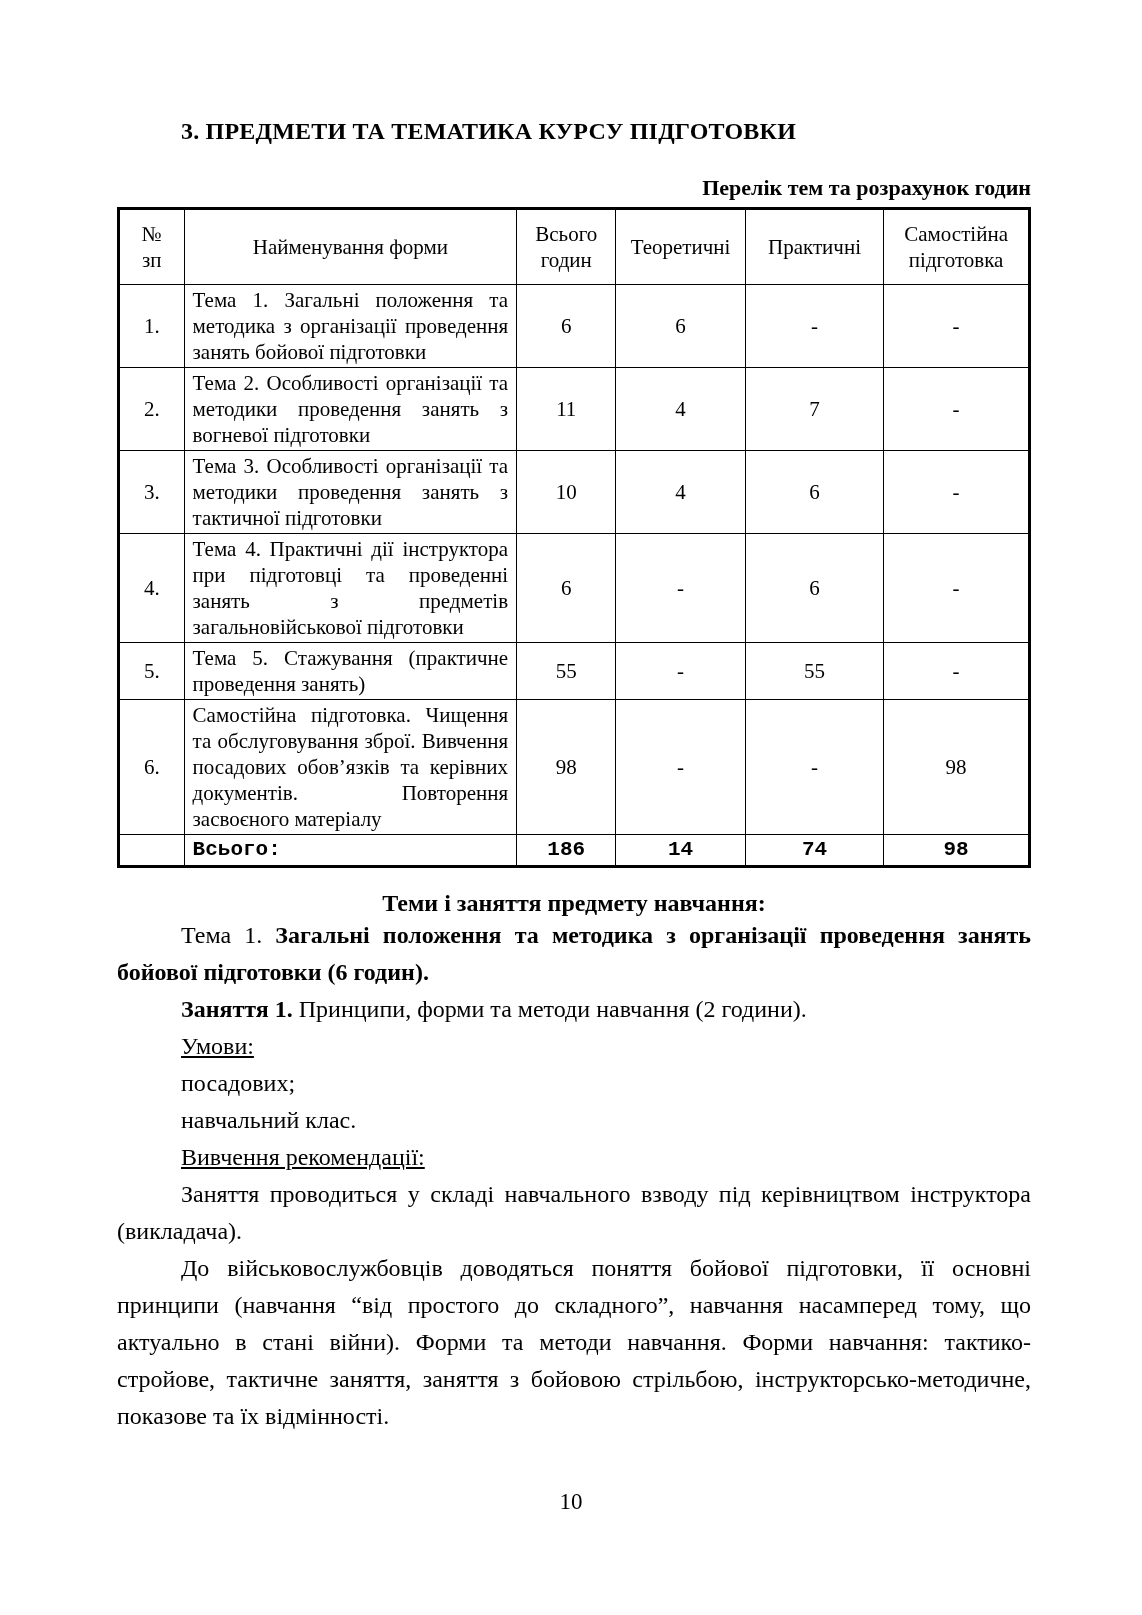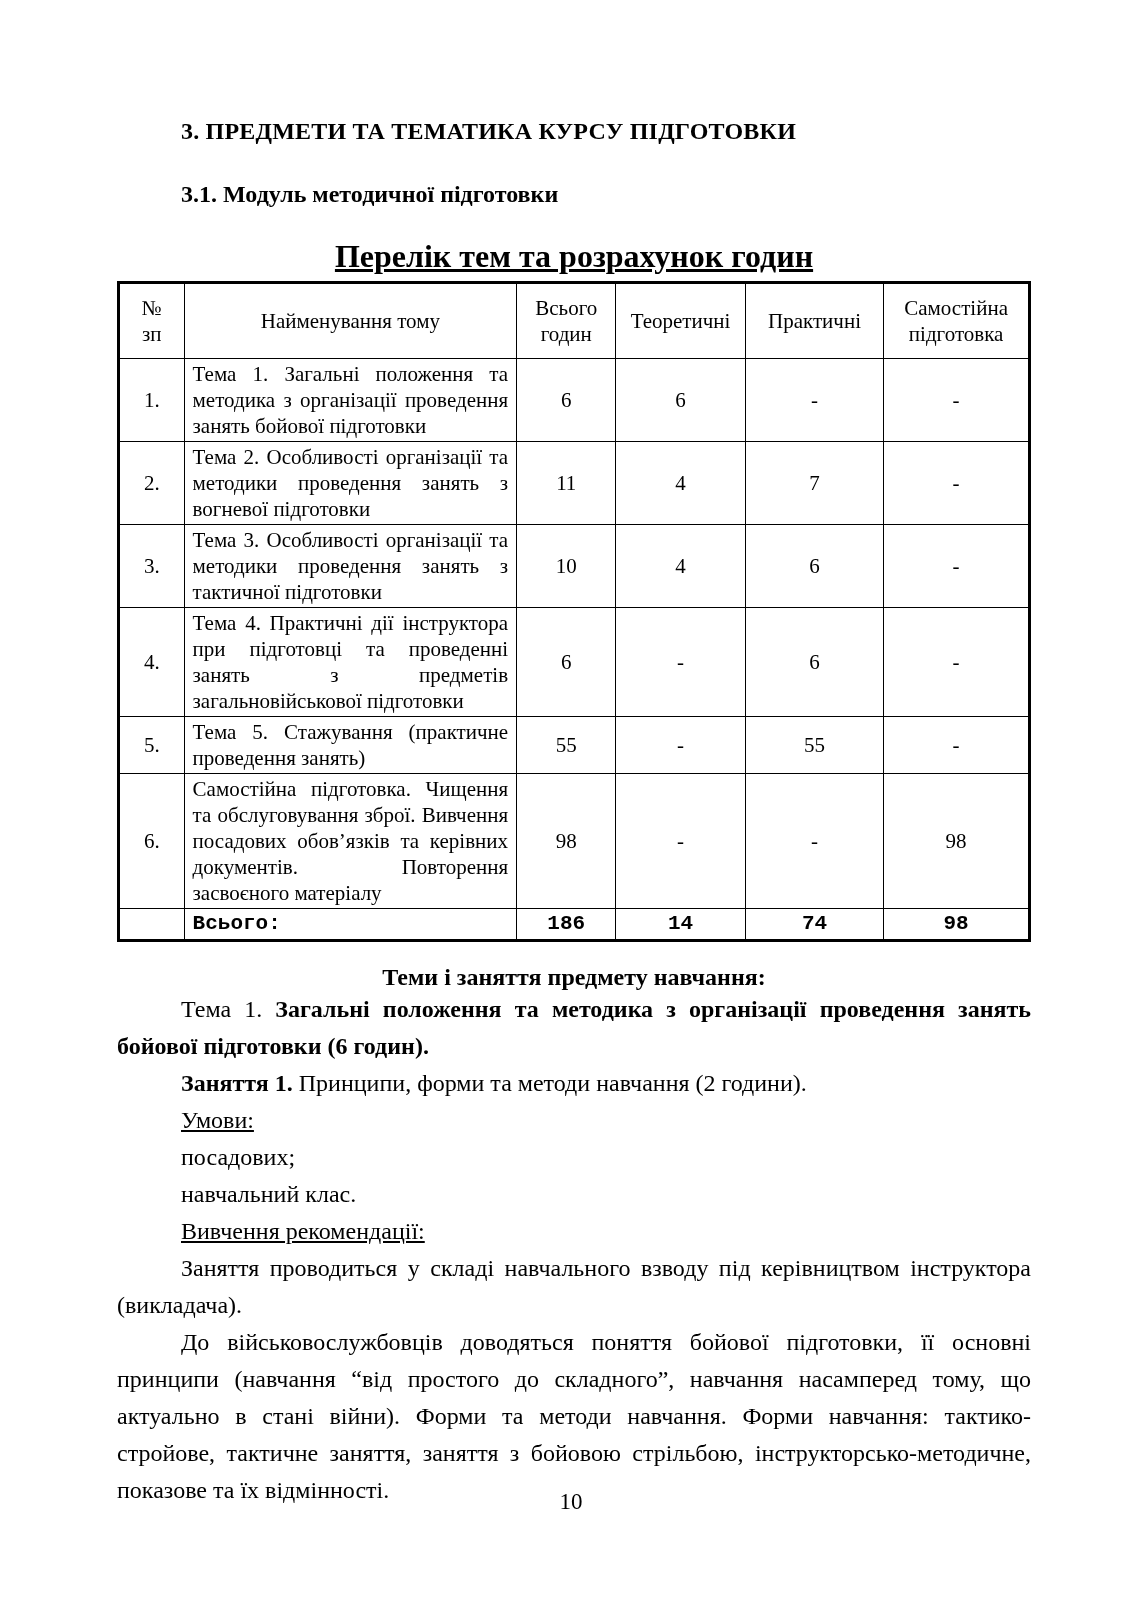--- a/index.html
+++ b/index.html
@@ -20,25 +20,24 @@
     font-weight: bold;
     margin: 0 0 0 64px;
     letter-spacing: 0.2px;
   }
   .h2 {
     font-size: 24px;
     font-weight: bold;
     margin: 36px 0 0 64px;
   }
   .table-title {
-    font-size: 32px;
+    font-size: 22px;
     font-weight: bold;
-    text-align: center;
+    text-align: right;
     margin-top: 30px;
-    text-decoration: underline;
   }
   table.hours-table {
     width: 100%;
     border-collapse: collapse;
     border: 3px solid #000;
     margin-top: 6px;
     font-size: 21px;
     line-height: 26px;
   }
   .hours-table th, .hours-table td {
@@ -88,39 +87,38 @@
     text-align: center;
     font-size: 23px;
   }
 </style>
 </head>
 <body>
 
 <div class="page">
 
   <div class="h1">3. ПРЕДМЕТИ ТА ТЕМАТИКА КУРСУ ПІДГОТОВКИ</div>
-  <div class="h2">3.1. Модуль методичної підготовки</div>
   <div class="table-title">Перелік тем та розрахунок годин</div>
 
   <table class="hours-table">
     <colgroup>
       <col style="width:7.2%">
       <col style="width:36.5%">
       <col style="width:10.9%">
       <col style="width:14.2%">
       <col style="width:15.2%">
       <col style="width:16.0%">
     </colgroup>
     <thead>
       <tr>
         <th>
           <span>№</span><br>
           <span>зп</span>
         </th>
-        <th>Найменування тому</th>
+        <th>Найменування форми</th>
         <th>Всього годин</th>
         <th>Теоретичні</th>
         <th>Практичні</th>
         <th>Самостійна підготовка</th>
       </tr>
     </thead>
     <tbody>
       <tr>
         <td class="num-cell">1.</td>
         <td class="topic-cell">Тема 1. Загальні положення та методика з організації проведення занять бойової підготовки</td>

